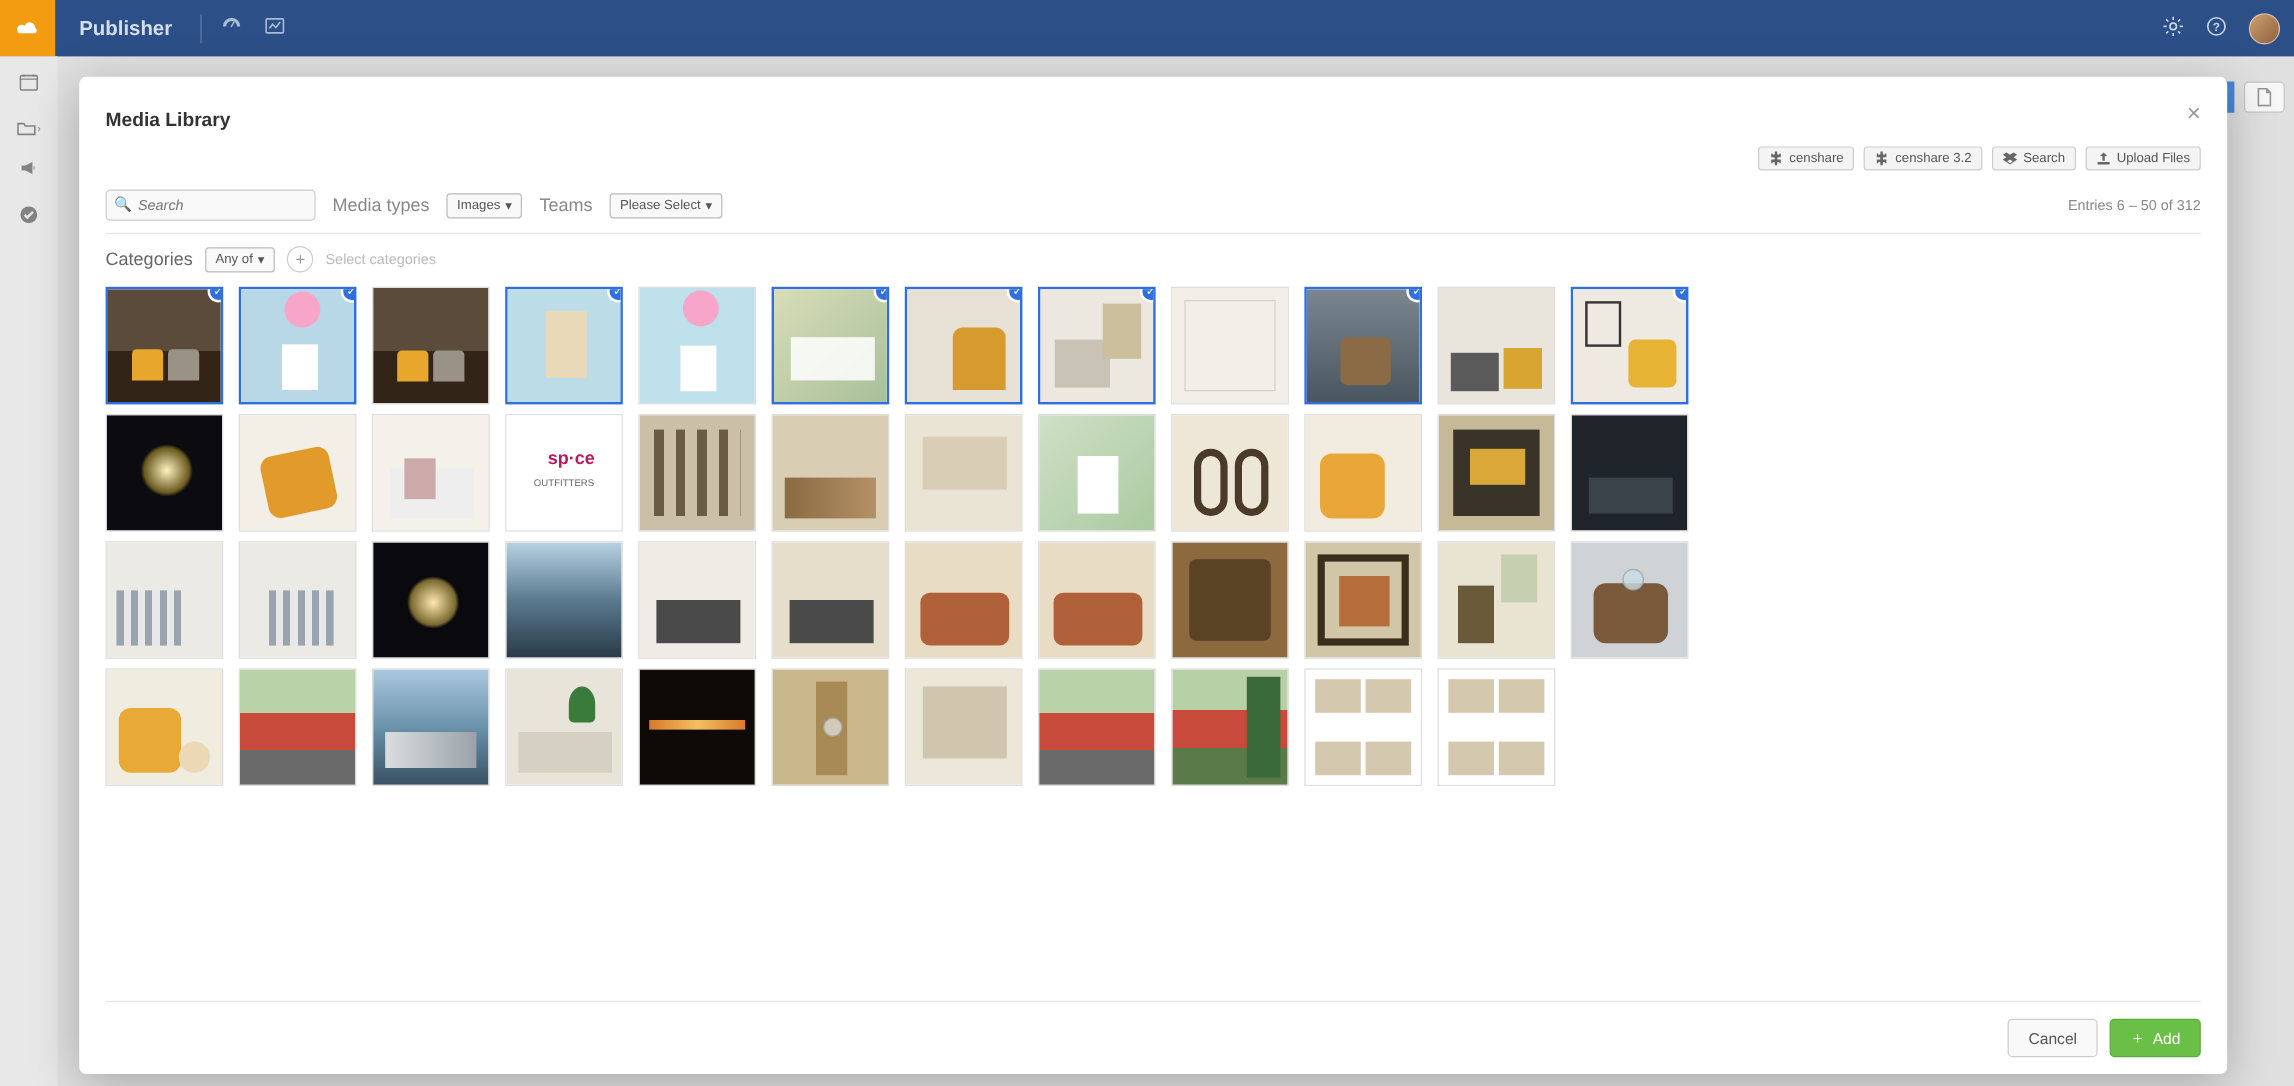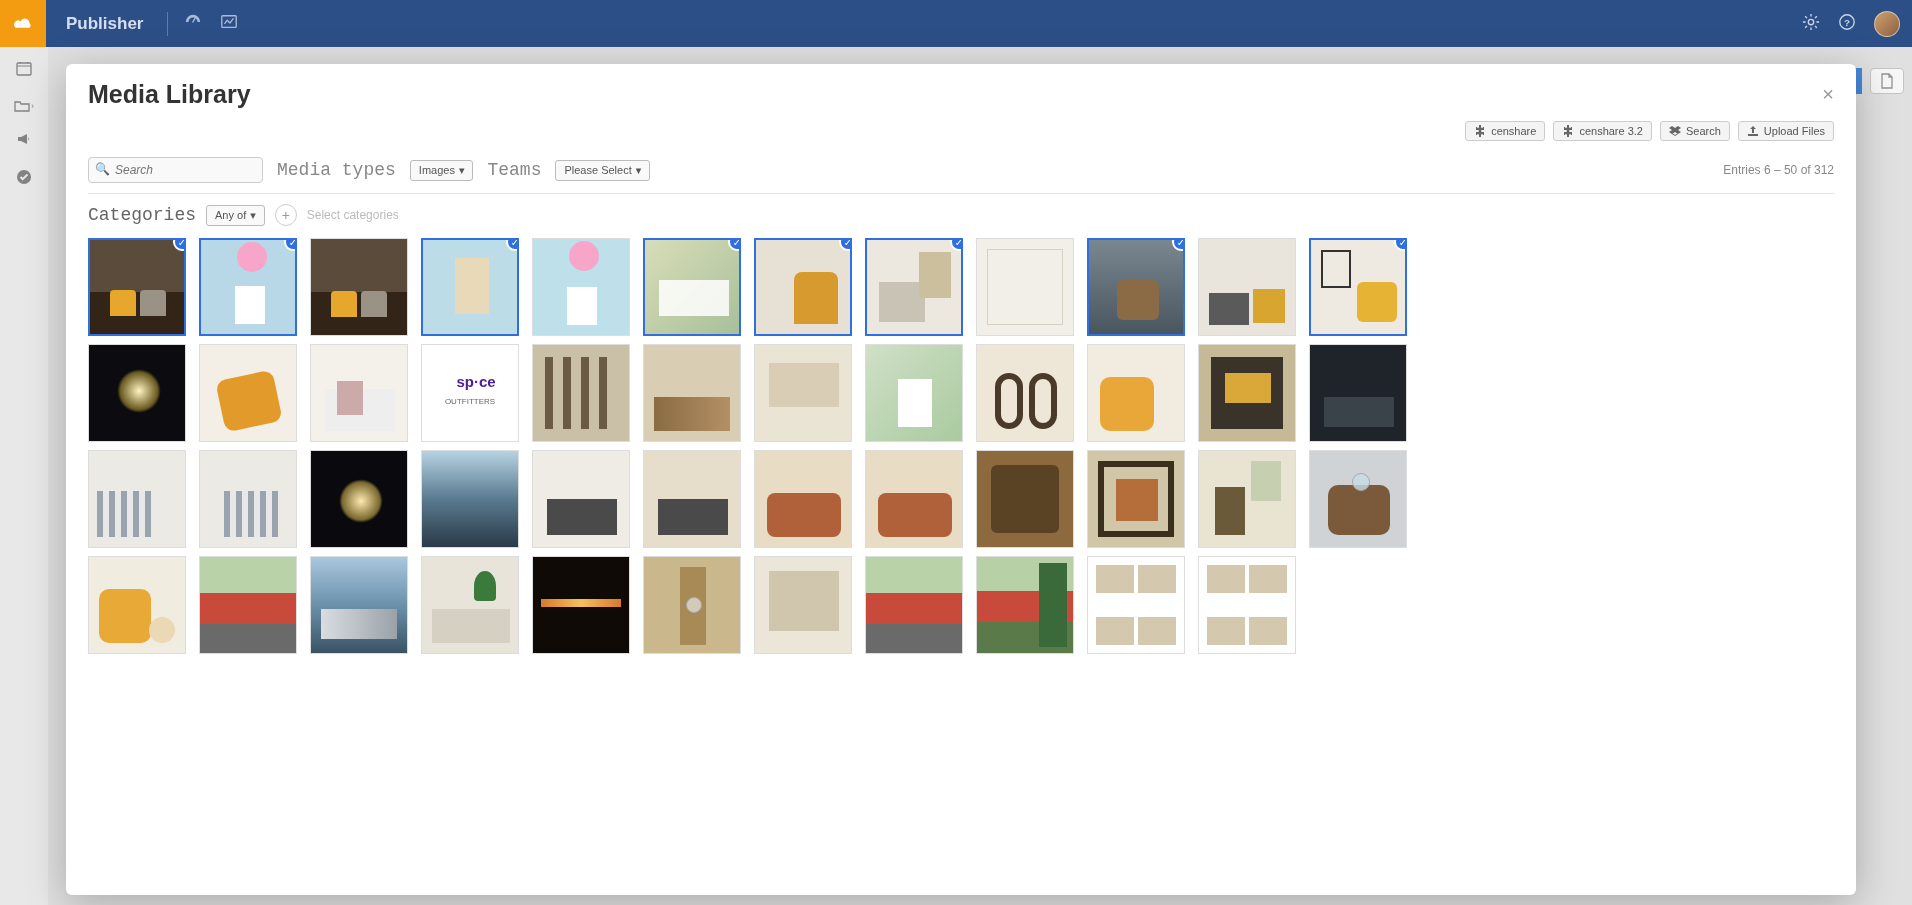--- a/index.html
+++ b/index.html
@@ -24,31 +24,31 @@
 .backlink { color: #3b73c6; font-size: 12px; }
 .right-pill { position: absolute; top: 68px; right: 8px; display:flex; }
 .lang-btn { background:#4a8ce0; color:#fff; padding:4px 14px; font-size:12px; border-radius:4px 0 0 4px; display:flex; align-items:center; gap:8px;}
 .lang-btn .car { margin-left:4px;}
 .doc-btn { width:34px; height:26px; background:#fff; border:1px solid #ccc; border-radius:4px; margin-left:8px; display:flex; align-items:center; justify-content:center; color:#999;}
 
 
 .modal-backdrop { position: absolute; inset: 47px 0 0 0; background: rgba(0,0,0,.03); }
 .modal { position: absolute; top: 64px; left: 66px; right: 56px; bottom: 10px; background: #fff; border-radius: 6px; box-shadow: 0 8px 40px rgba(0,0,0,.25); display: flex; flex-direction: column; overflow:hidden; }
 .modal-head { padding: 16px 22px 8px; display:flex; align-items:center; }
-.modal-title { font-size: 25px; font-weight: 700; color:#333; }
+.modal-title { font-size: 16px; font-weight: 700; color:#333;margin-top:12px; }
 .modal-close { margin-left:auto; color:#999; font-size:20px; cursor:pointer; }
 
 .source-row { padding: 4px 22px 10px; display:flex; justify-content:flex-end; gap:8px;margin-left:43px; }
 .chip { border:1px solid #ccc; background:#f4f4f4; border-radius:3px; padding:3px 8px; font-size:11px; color:#555; display:inline-flex; gap:5px; align-items:center; cursor:pointer;}
 
 .filter-row { padding: 6px 22px 10px; display:flex; align-items:center; gap:14px; border-bottom:1px solid #e6e6e6; margin: 0 22px 0 22px; padding-left:0; padding-right:0;}
 .search-wrap { position:relative; width:175px; }
 .search-wrap input { width:100%; padding:5px 8px 5px 26px; border:1px solid #ccc; border-radius:4px; font-size:12px; background:#f9f9f9;font-style:italic; }
 .search-wrap .mag { position:absolute; left:7px; top:5px; color:#999; font-size:12px; }
-.flabel { font-size:18px; color:#888;font-family:Liberation Mono, monospace; }
+.flabel { font-size:15px; color:#888; }
 .sel { border:1px solid #bbb; background:#f9f9f9; border-radius:3px; padding:3px 8px; font-size:11px; color:#555; display:inline-flex; align-items:center; gap:4px; cursor:pointer; }
 .entries { margin-left:auto; font-size:12px; color:#888; }
 
 .cat-row { padding: 10px 22px 6px; display:flex; align-items:center; gap:10px; margin:0 22px; padding-left:0;}
 .plus-circle { width:22px; height:22px; border:1px solid #ccc; border-radius:50%; display:flex; align-items:center; justify-content:center; color:#999; cursor:pointer; font-size:14px;}
 .cat-placeholder { color:#bbb; font-size:12px; }
 
 .grid { flex:1; overflow:auto; padding: 6px 22px 8px; }
 .row { display:flex; gap:13px; margin-bottom:8px; }
 .thumb { width:98px; height:98px; border:1px solid #ddd; background:#fafafa; position:relative; cursor:pointer; overflow:hidden; flex:0 0 98px;}
@@ -288,21 +288,21 @@
           </div>
         </div>
         <div class="thumb">
           <div class="img" style="background: rgb(244, 241, 234); position: relative;">
             <div style="position:absolute;left:14px;bottom:10px;width:70px;height:42px;background:#eee"></div>
             <div style="position:absolute;left:26px;bottom:26px;width:26px;height:34px;background:#caa"></div>
           </div>
         </div>
         <div class="thumb">
           <div class="img" style="background: rgb(255, 255, 255); position: relative;">
-            <div style="position:absolute;left:24px;top:28px;right:12px;font:700 15px sans-serif;color:#4c1d95;text-align:center">sp·ce</div>
+            <div style="position:absolute;left:24px;top:28px;right:12px;font:700 15px sans-serif;color:#be185d;text-align:center">sp·ce</div>
             <div style="position:absolute;left:10px;top:52px;right:10px;font:8px sans-serif;color:#666;text-align:center">OUTFITTERS</div>
           </div>
         </div>
         <div class="thumb">
           <div class="img" style="background: rgb(202, 191, 167); position: relative;">
             <div style="position:absolute;inset:12px;background:repeating-linear-gradient(90deg,#6a5b44 0 8px,transparent 8px 18px)"></div>
           </div>
         </div>
         <div class="thumb">
           <div class="img" style="background: rgb(217, 205, 179); position: relative;">
@@ -462,13 +462,20 @@
           <div class="img" style="background: rgb(255, 255, 255); position: relative;">
             <div style="position:absolute;left:8px;top:8px;width:38px;height:28px;background:#d4c8ae"></div>
             <div style="position:absolute;right:8px;top:8px;width:38px;height:28px;background:#d4c8ae"></div>
             <div style="position:absolute;left:8px;bottom:8px;width:38px;height:28px;background:#d4c8ae"></div>
             <div style="position:absolute;right:8px;bottom:8px;width:38px;height:28px;background:#d4c8ae"></div>
           </div>
         </div>
       </div>
     </div>
 
+  <div class="modal-foot">
+    <button class="btn">Cancel</button>
+    <button class="btn btn-primary">
+      <span>＋</span>
+      <span>Add</span>
+    </button>
+  </div>
 </div>
 
 </body></html>

